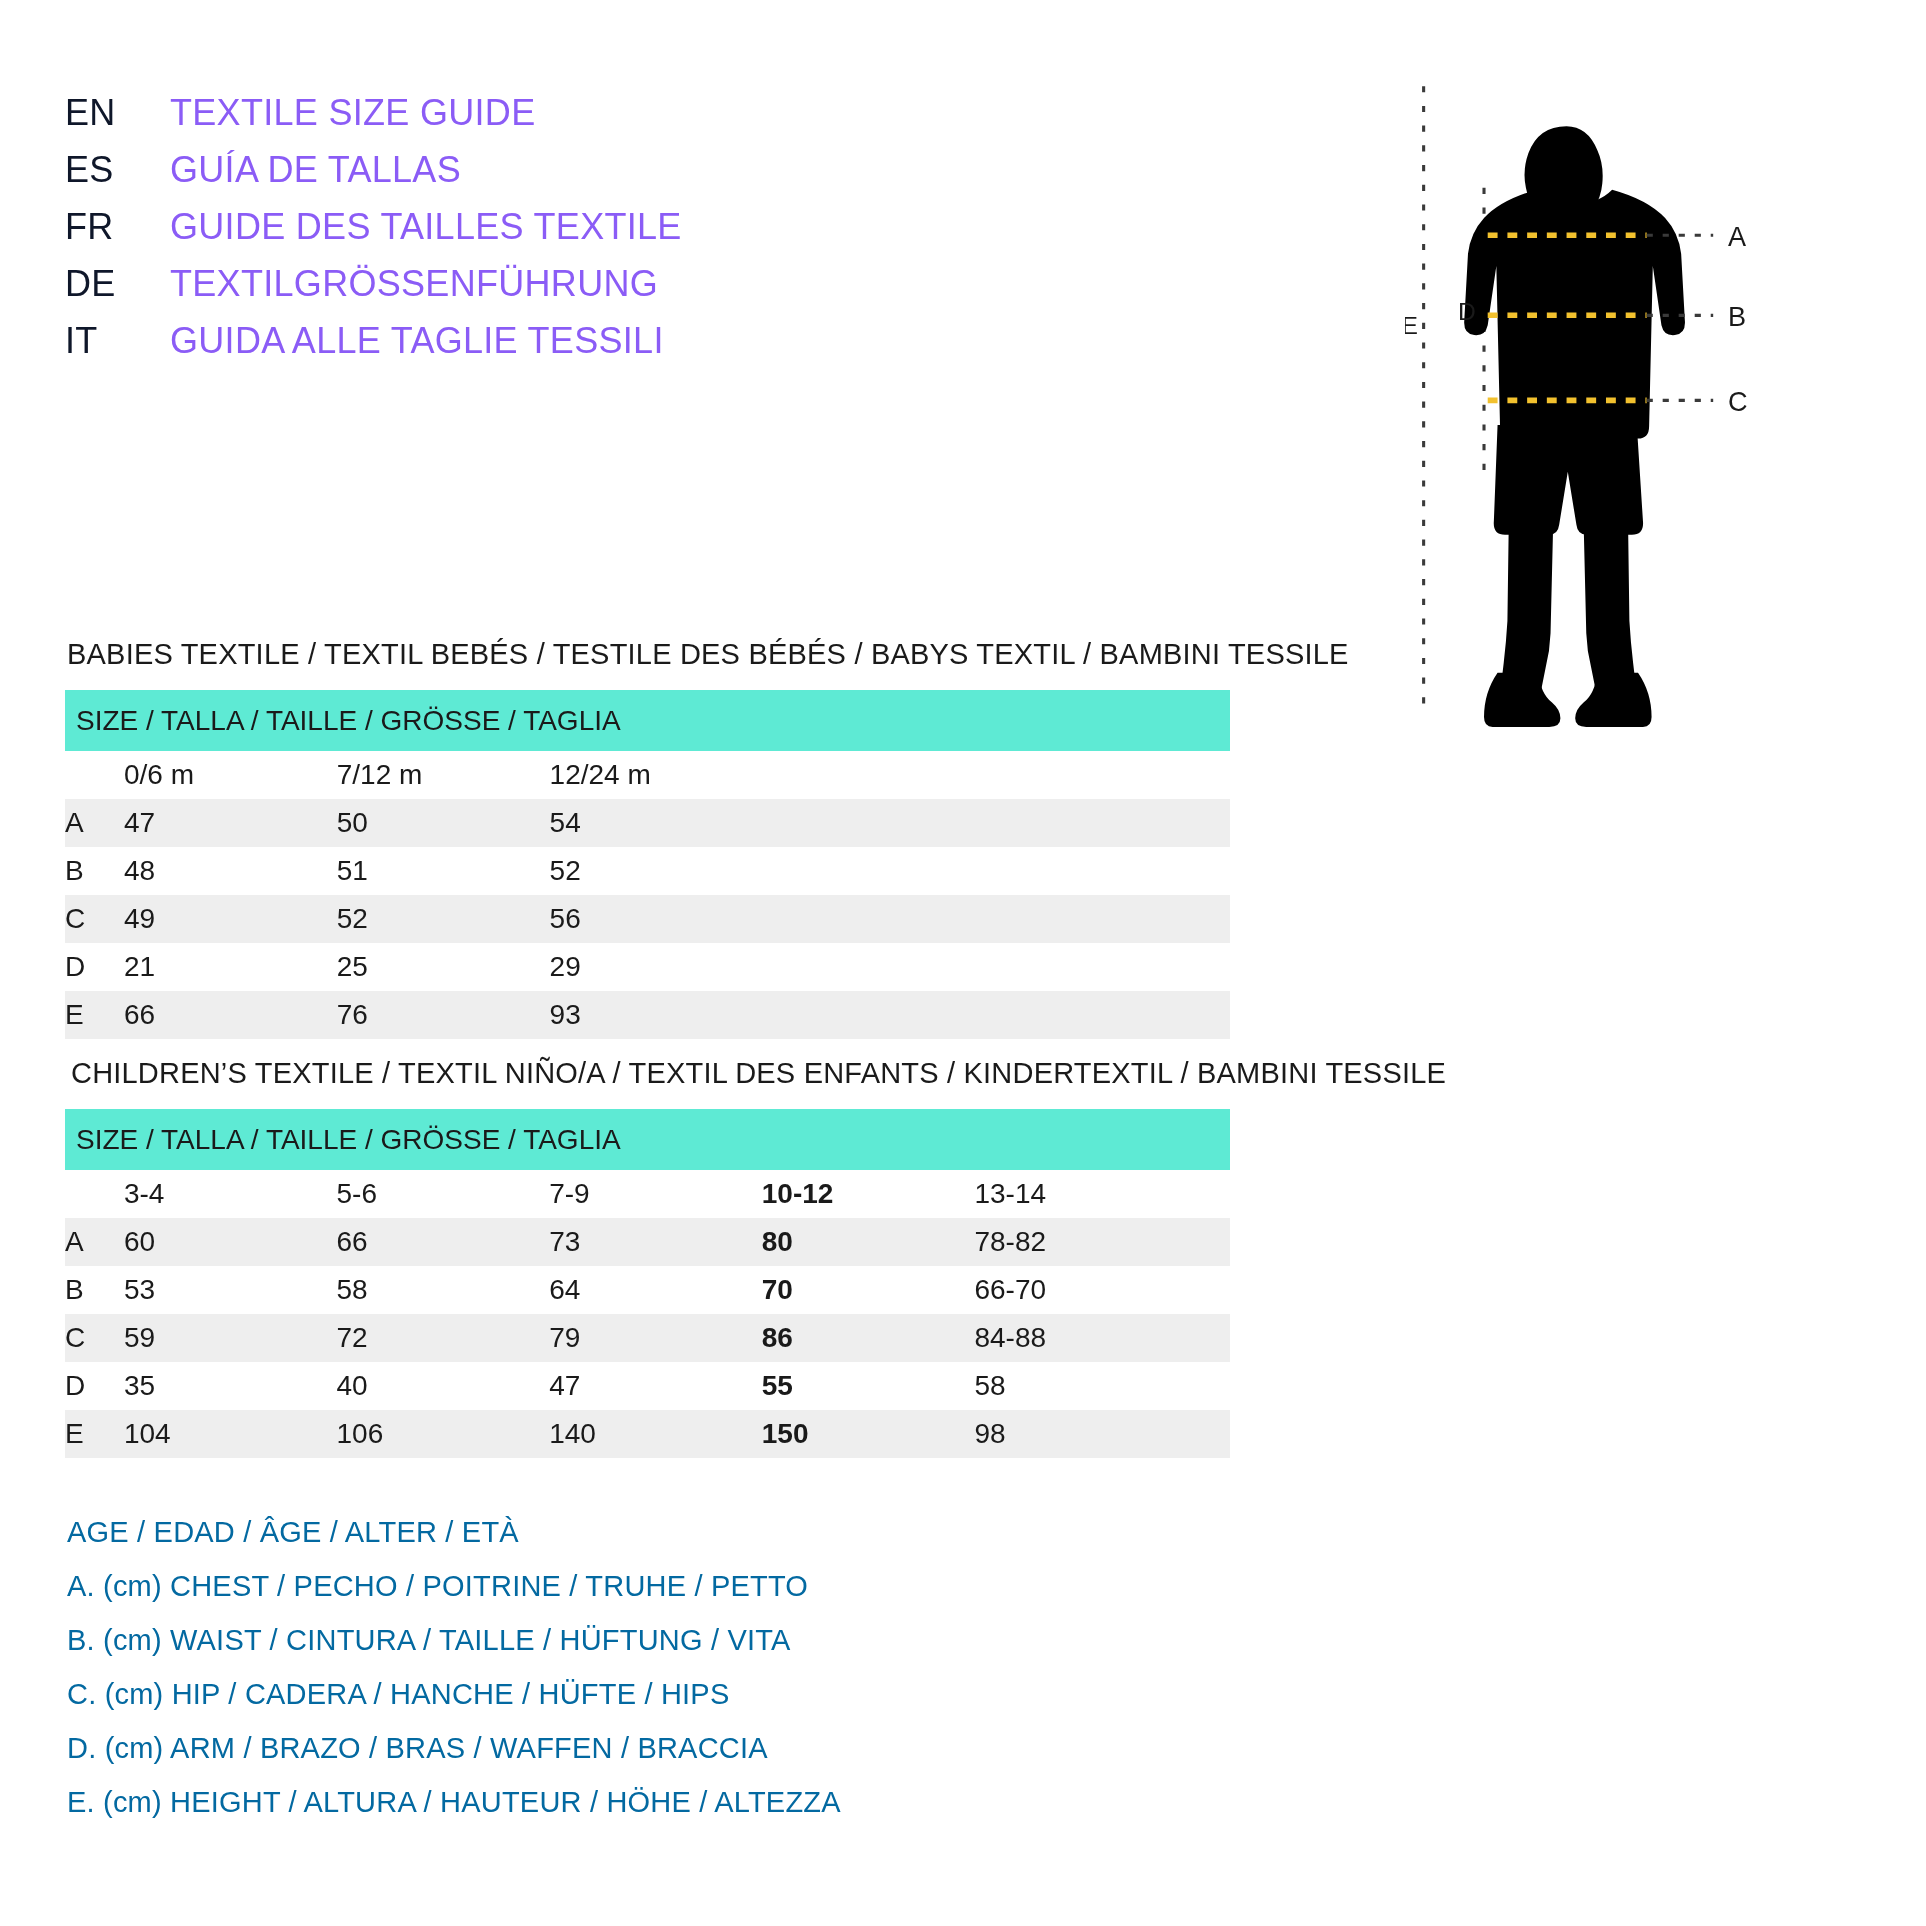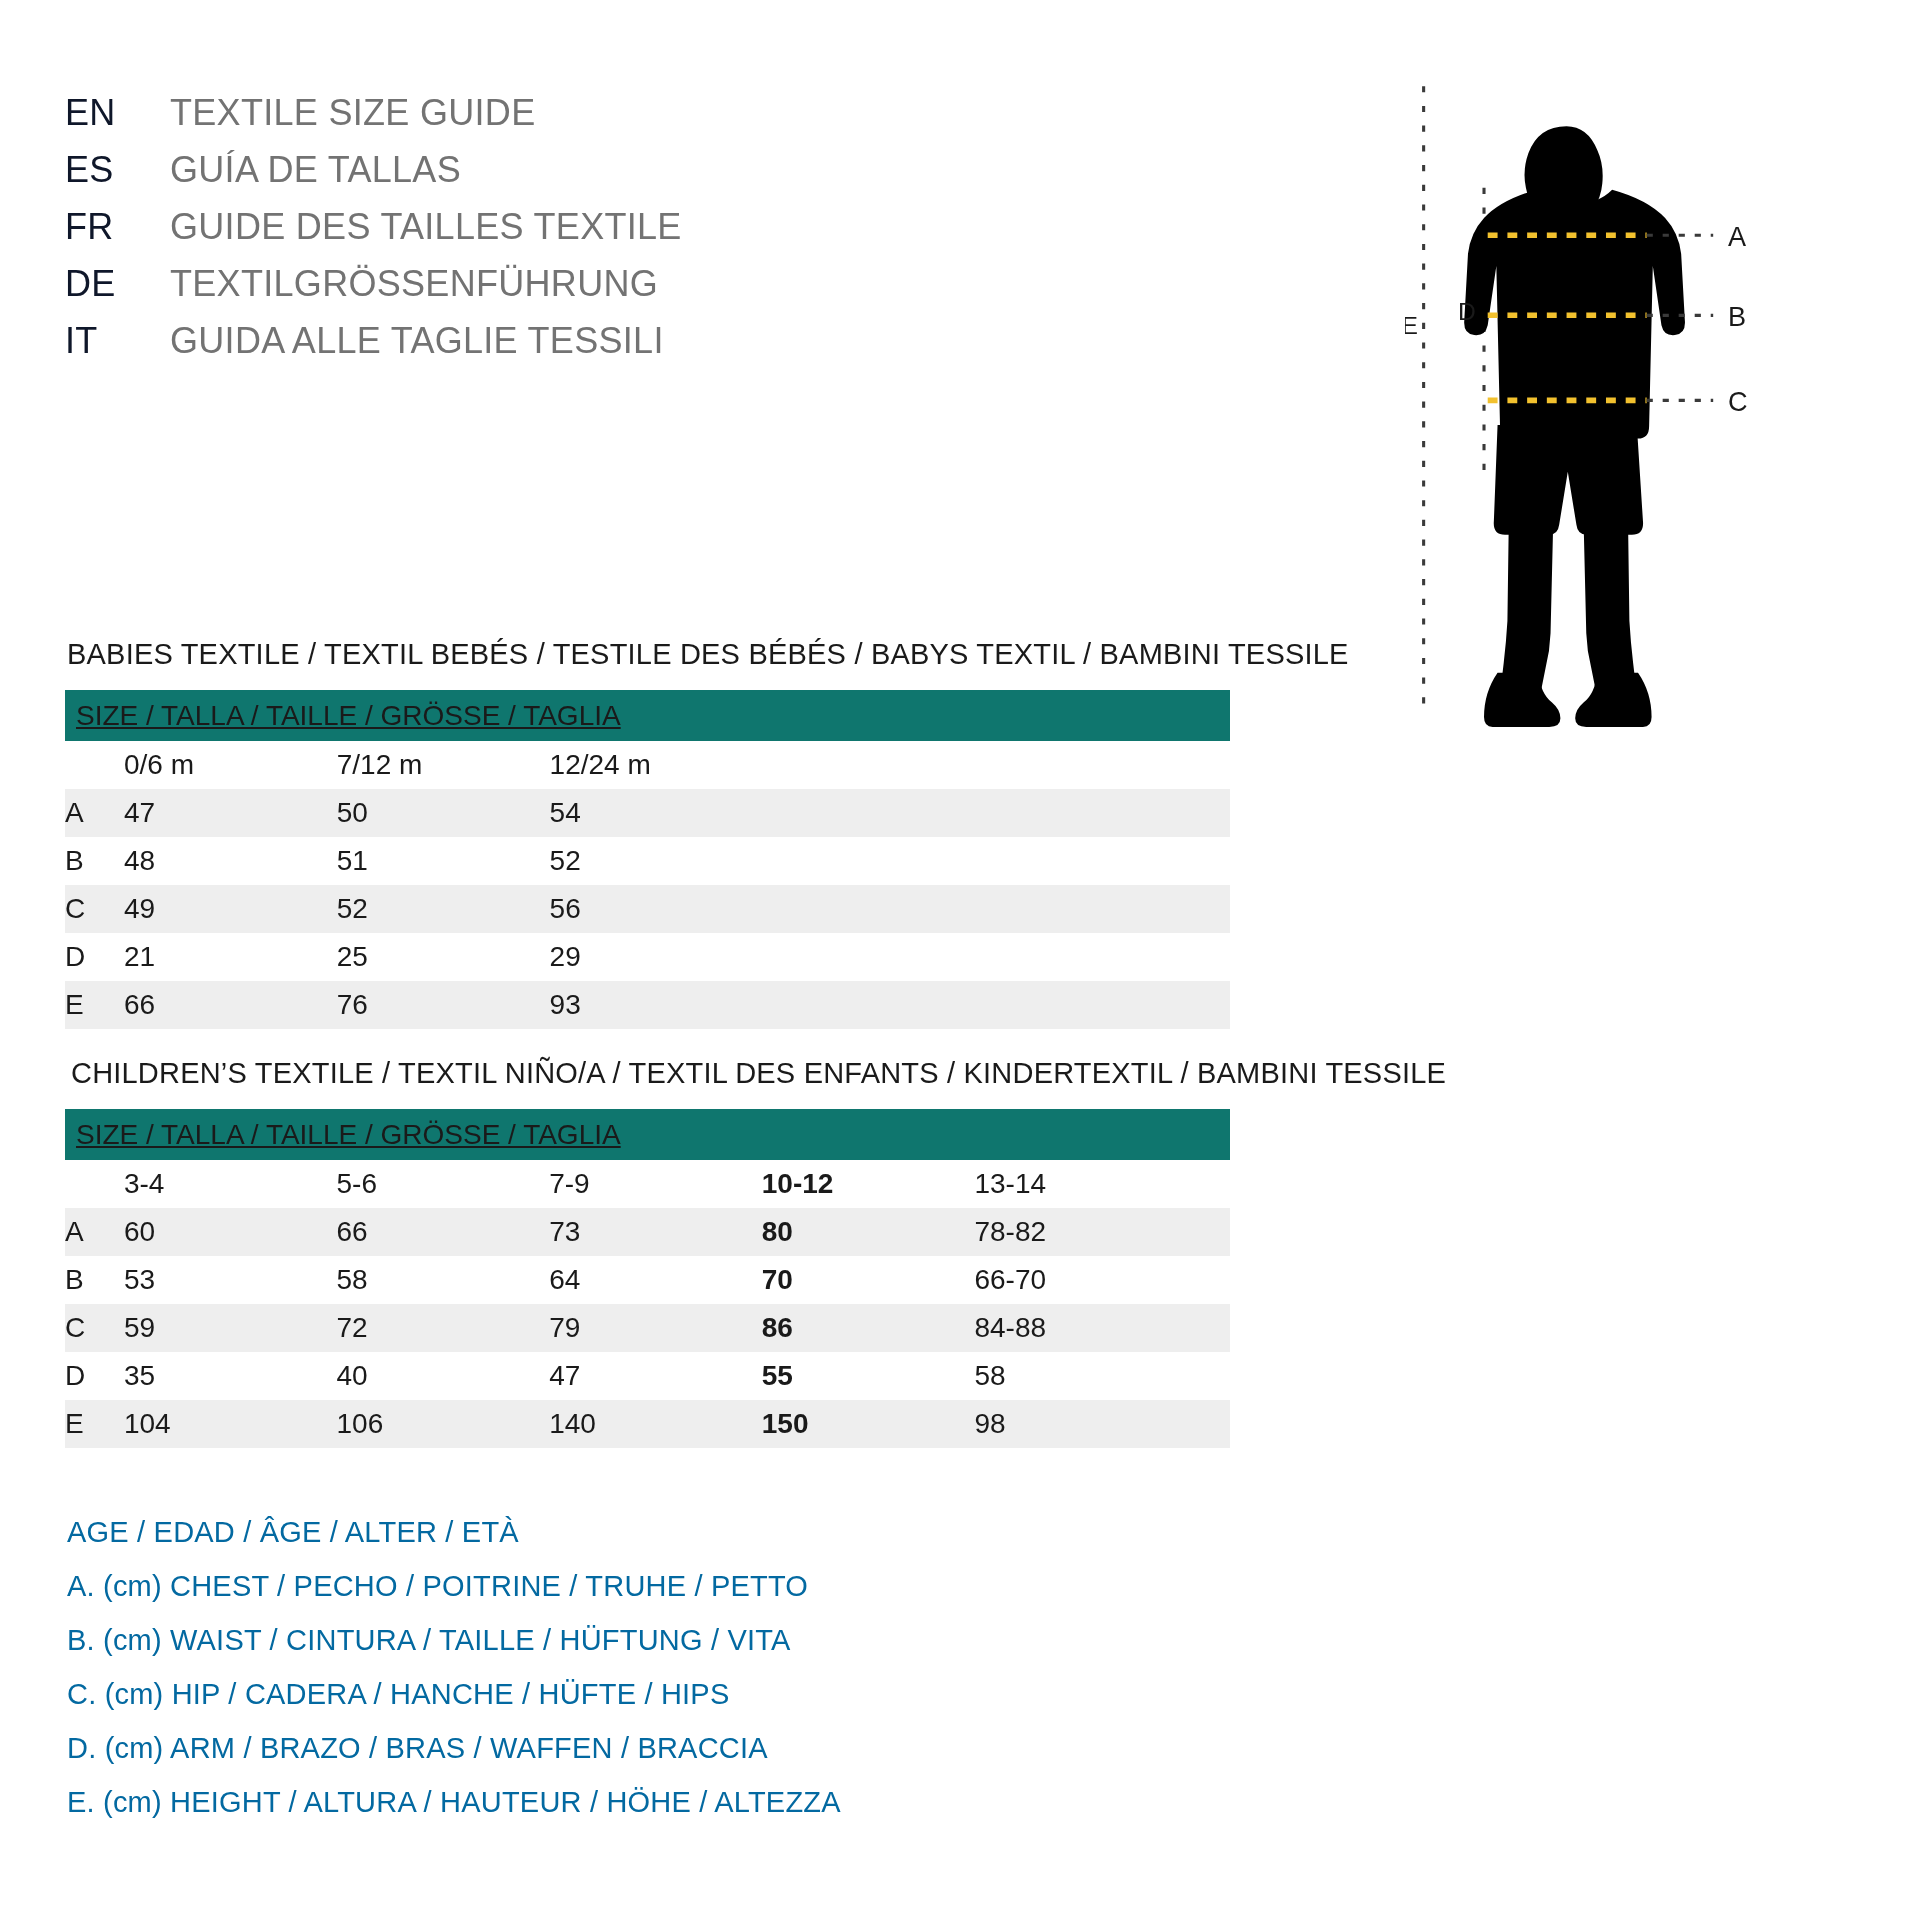--- a/index.html
+++ b/index.html
@@ -36,21 +36,21 @@
   }
   .lang-code {
     width: 105px;
     font-size: 36px;
     letter-spacing: 0.3px;
     color: #0f172a;
   }
   .lang-name {
     font-size: 36px;
     letter-spacing: 0.3px;
-    color: #737373;
+    color: #8b5cf6;
     white-space: nowrap;
   }
 
   
   .figure-area {
     position: absolute;
     left: 1405px;
     top: 80px;
     width: 487px;
     height: 690px;
@@ -79,25 +79,24 @@
   #children-table { left: 65px; top: 1109px; width: 1165px; }
 
   .size-table th, .size-table td {
     padding: 0;
     font-weight: normal;
     text-align: left;
     height: 48px;
     vertical-align: middle;
   }
   .hdr-band td {
-    background: #0f766e;
+    background: #5eead4;
     font-size: 28px;
     padding-left: 11px;
-    height: 51px;
-    text-decoration: underline;
+    height: 61px;
   }
   .row-label {
     width: 59px;
     padding-left: 11px;
   }
   .zebra-dark td { background: #eeeeee; }
   .zebra-light td { background: #ffffff; }
 
   
   #babies-table .c0 { width: 59px; }

